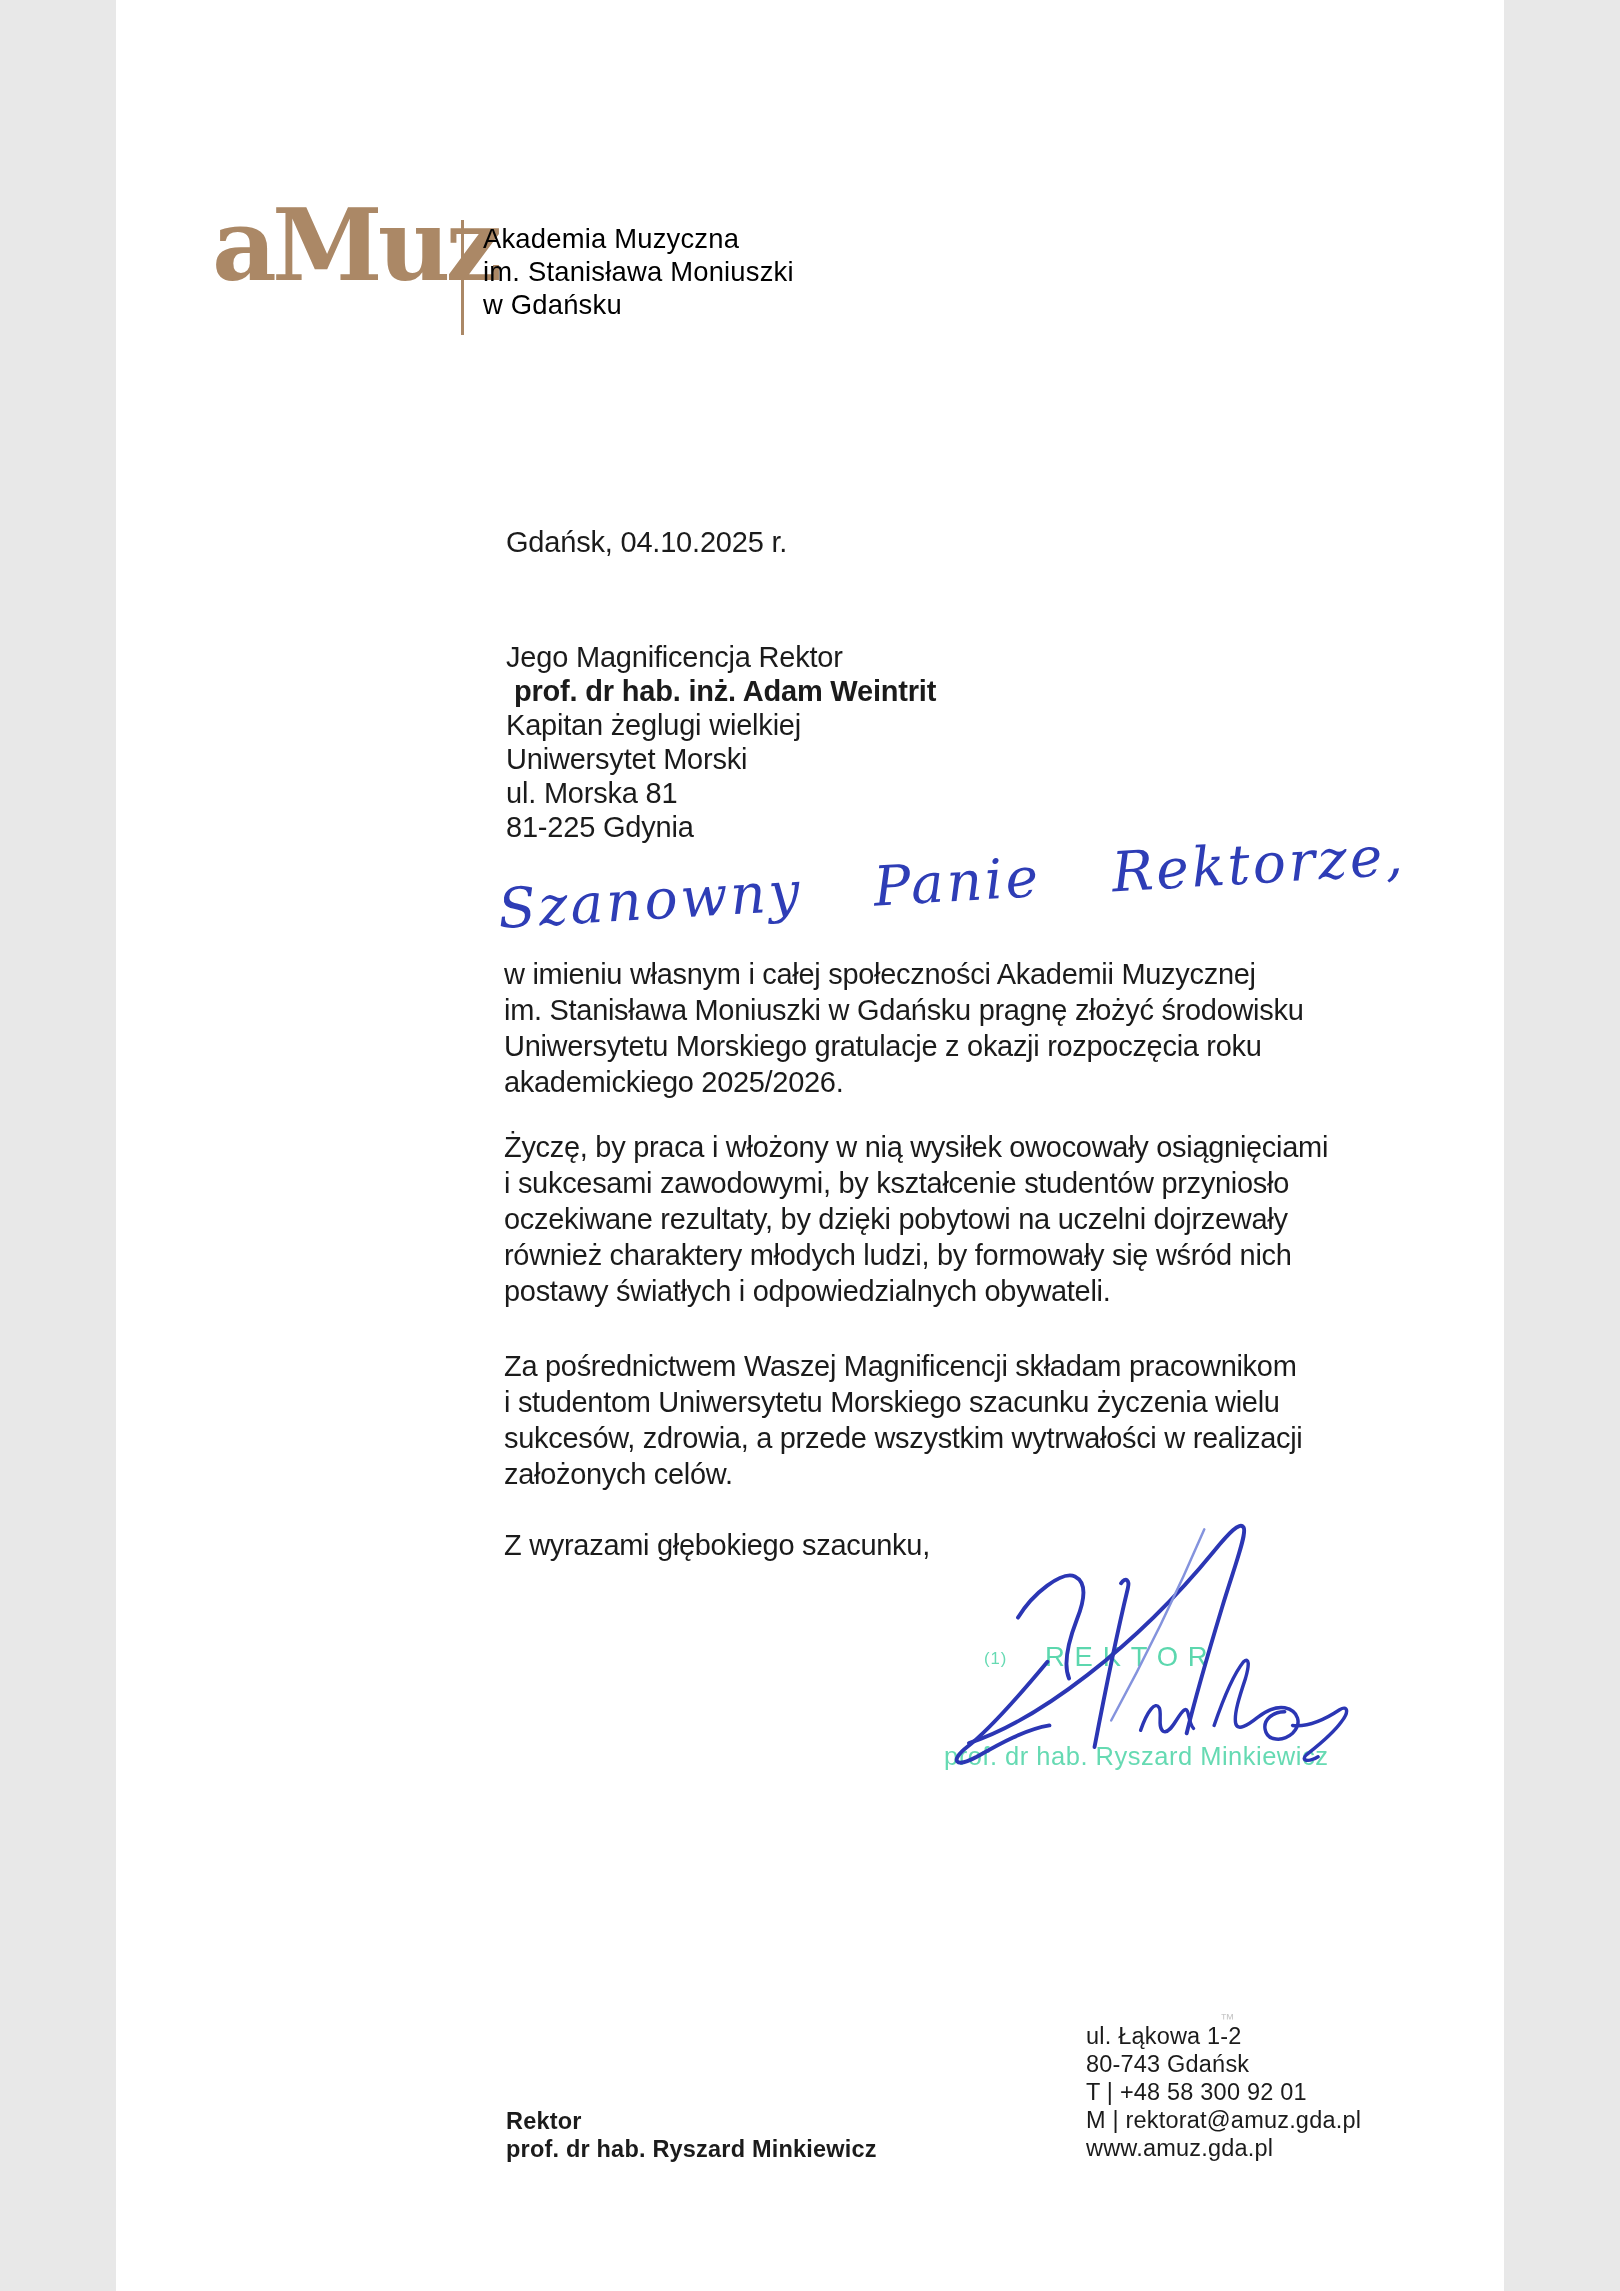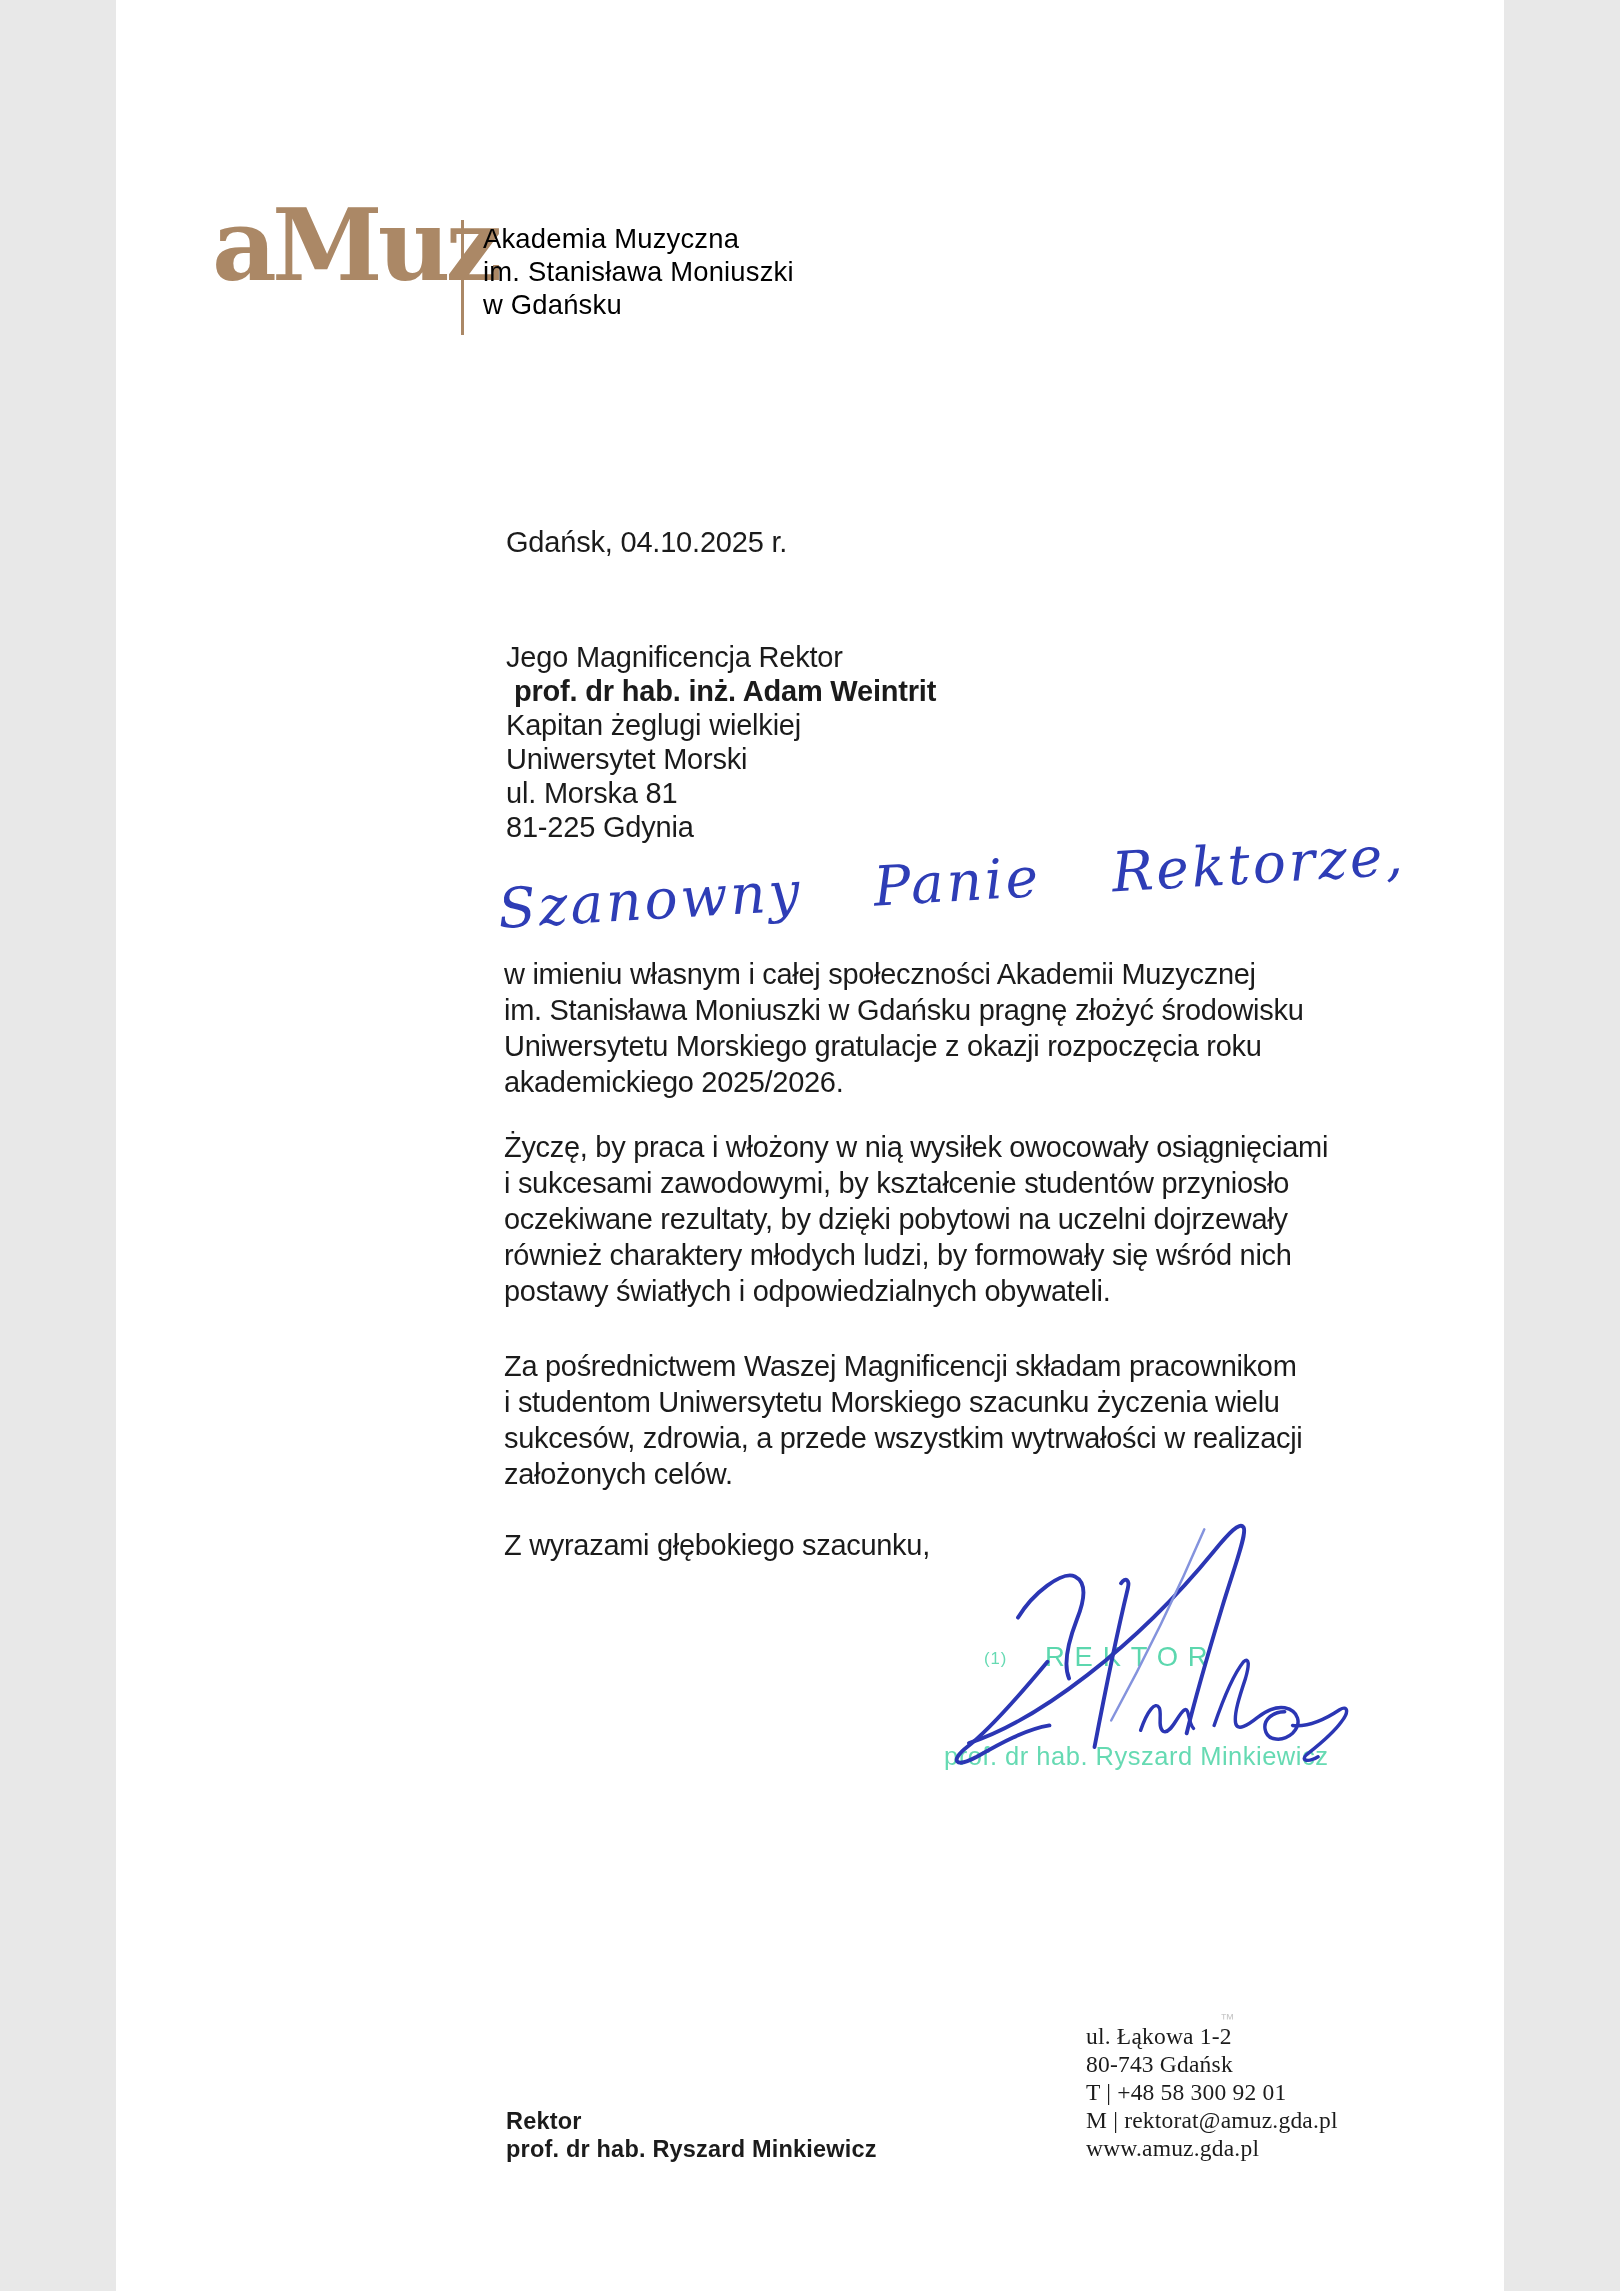--- a/index.html
+++ b/index.html
@@ -98,21 +98,20 @@
     font-size:23.5px;line-height:28px;
     font-weight:700;
     white-space:pre-line;
     letter-spacing:0.2px;
   }
   .footer-right{
     position:absolute;left:970px;top:2022px;
     font-size:23.5px;line-height:28px;
     white-space:pre-line;
     letter-spacing:0.2px;
-    font-family:Liberation Serif, serif;
   }
   .footer-artifact{
     position:absolute;left:1104px;top:2011px;
     font-size:14.7px;color:#9a9a9a;opacity:.55;
   }
 </style>
 </head>
 <body>
 
 <div class="page">

